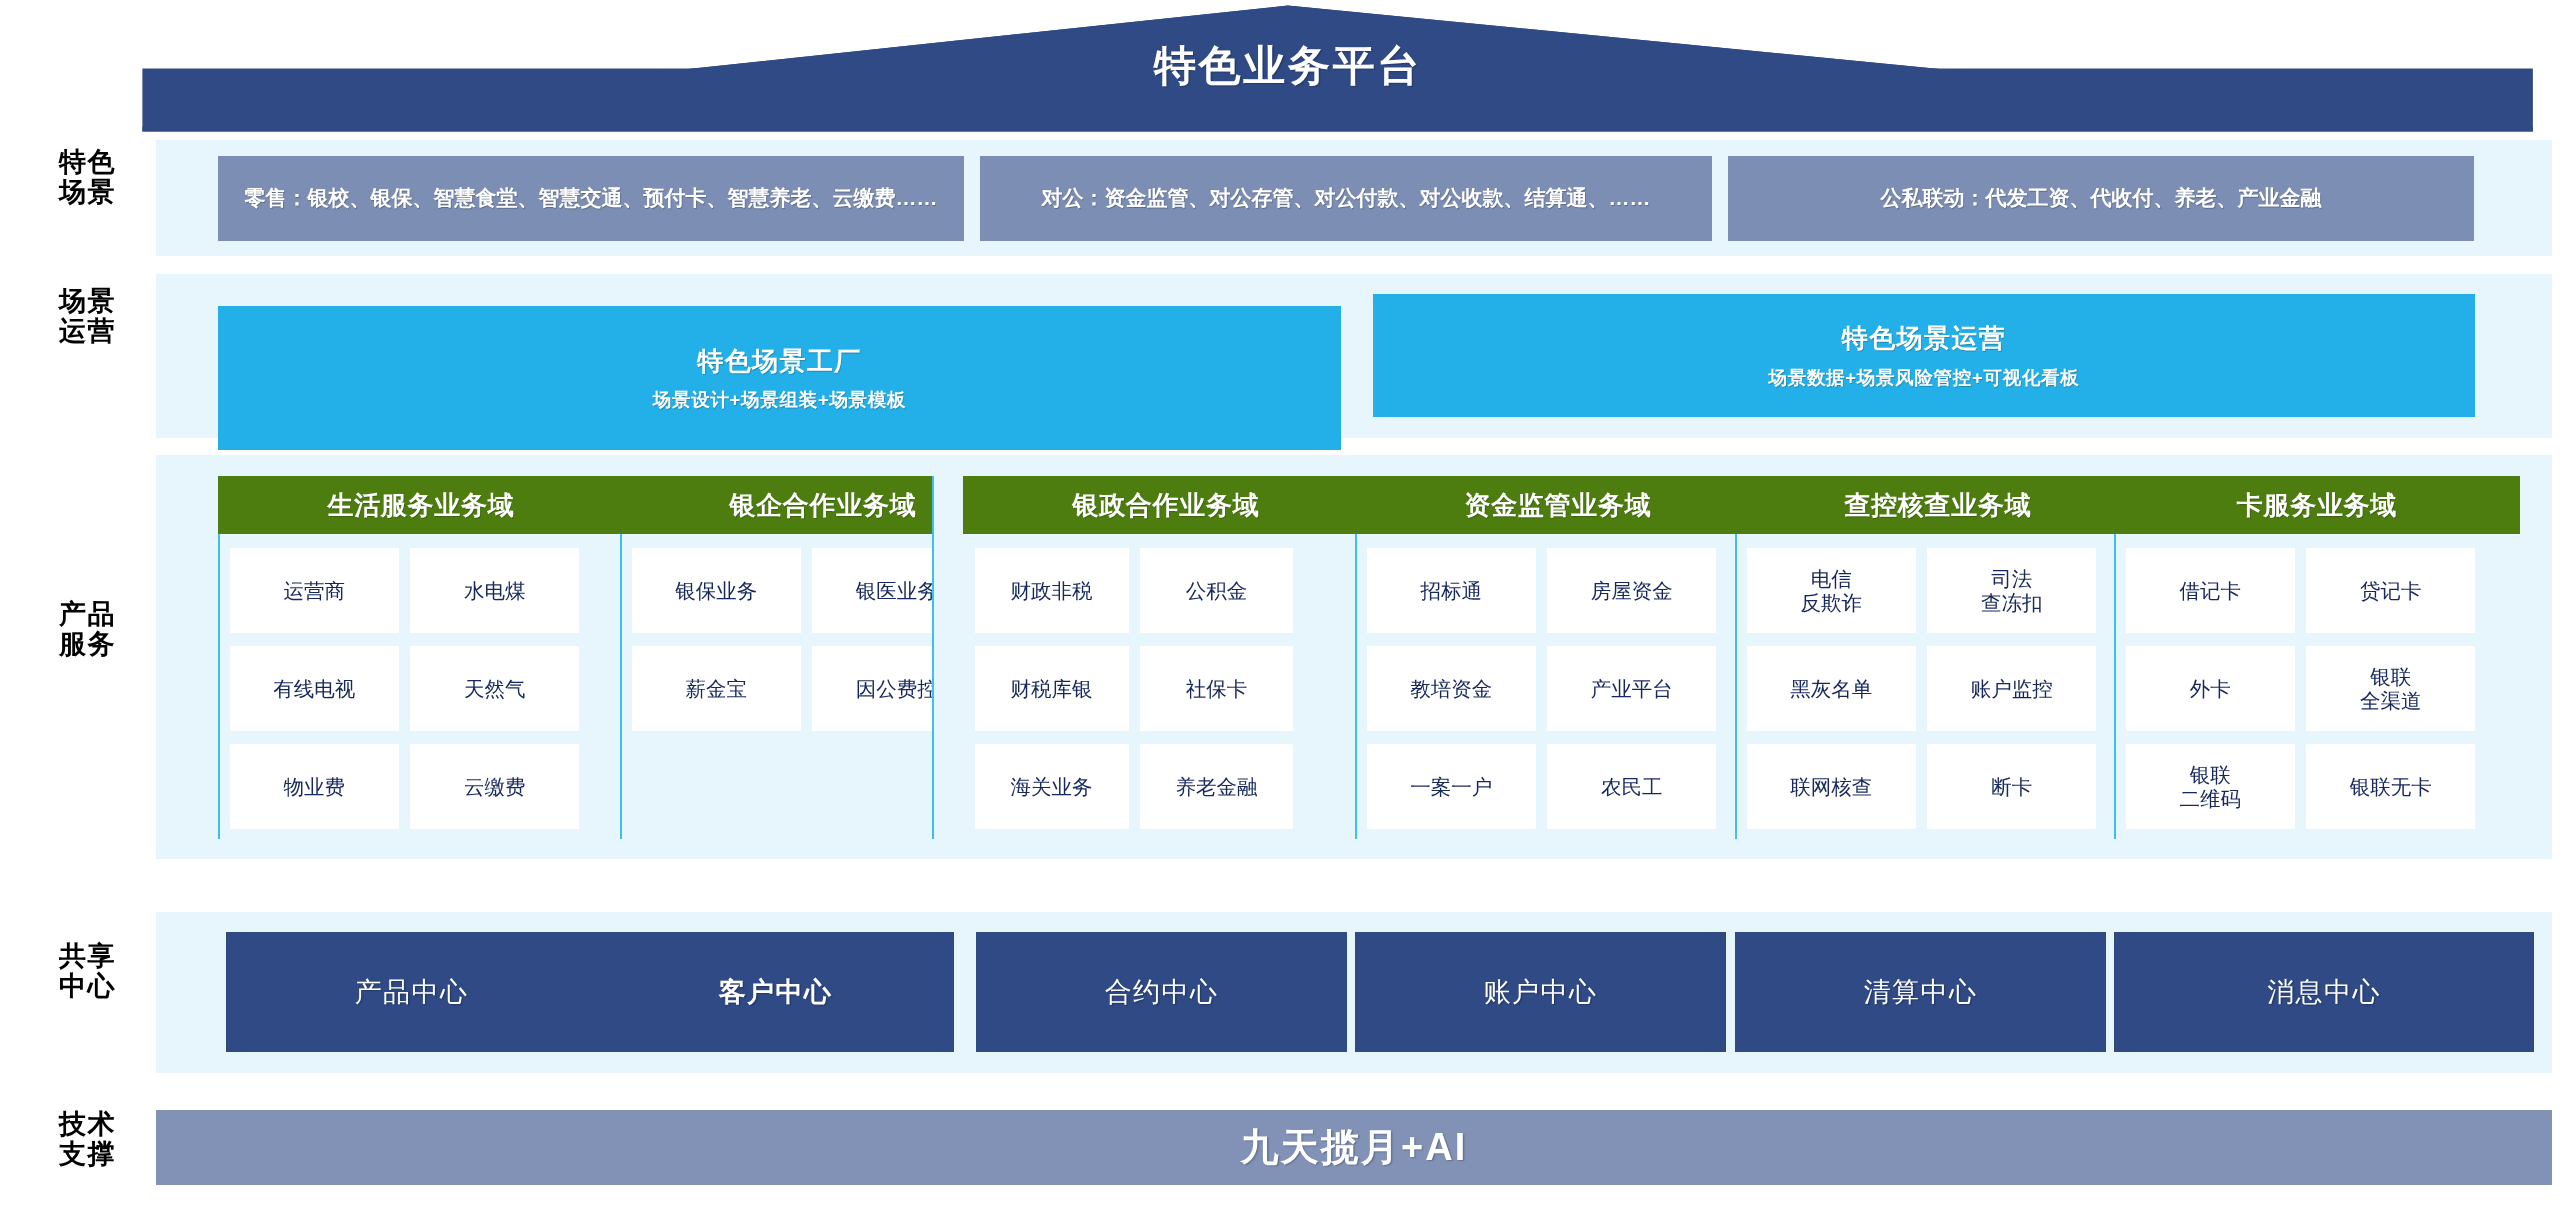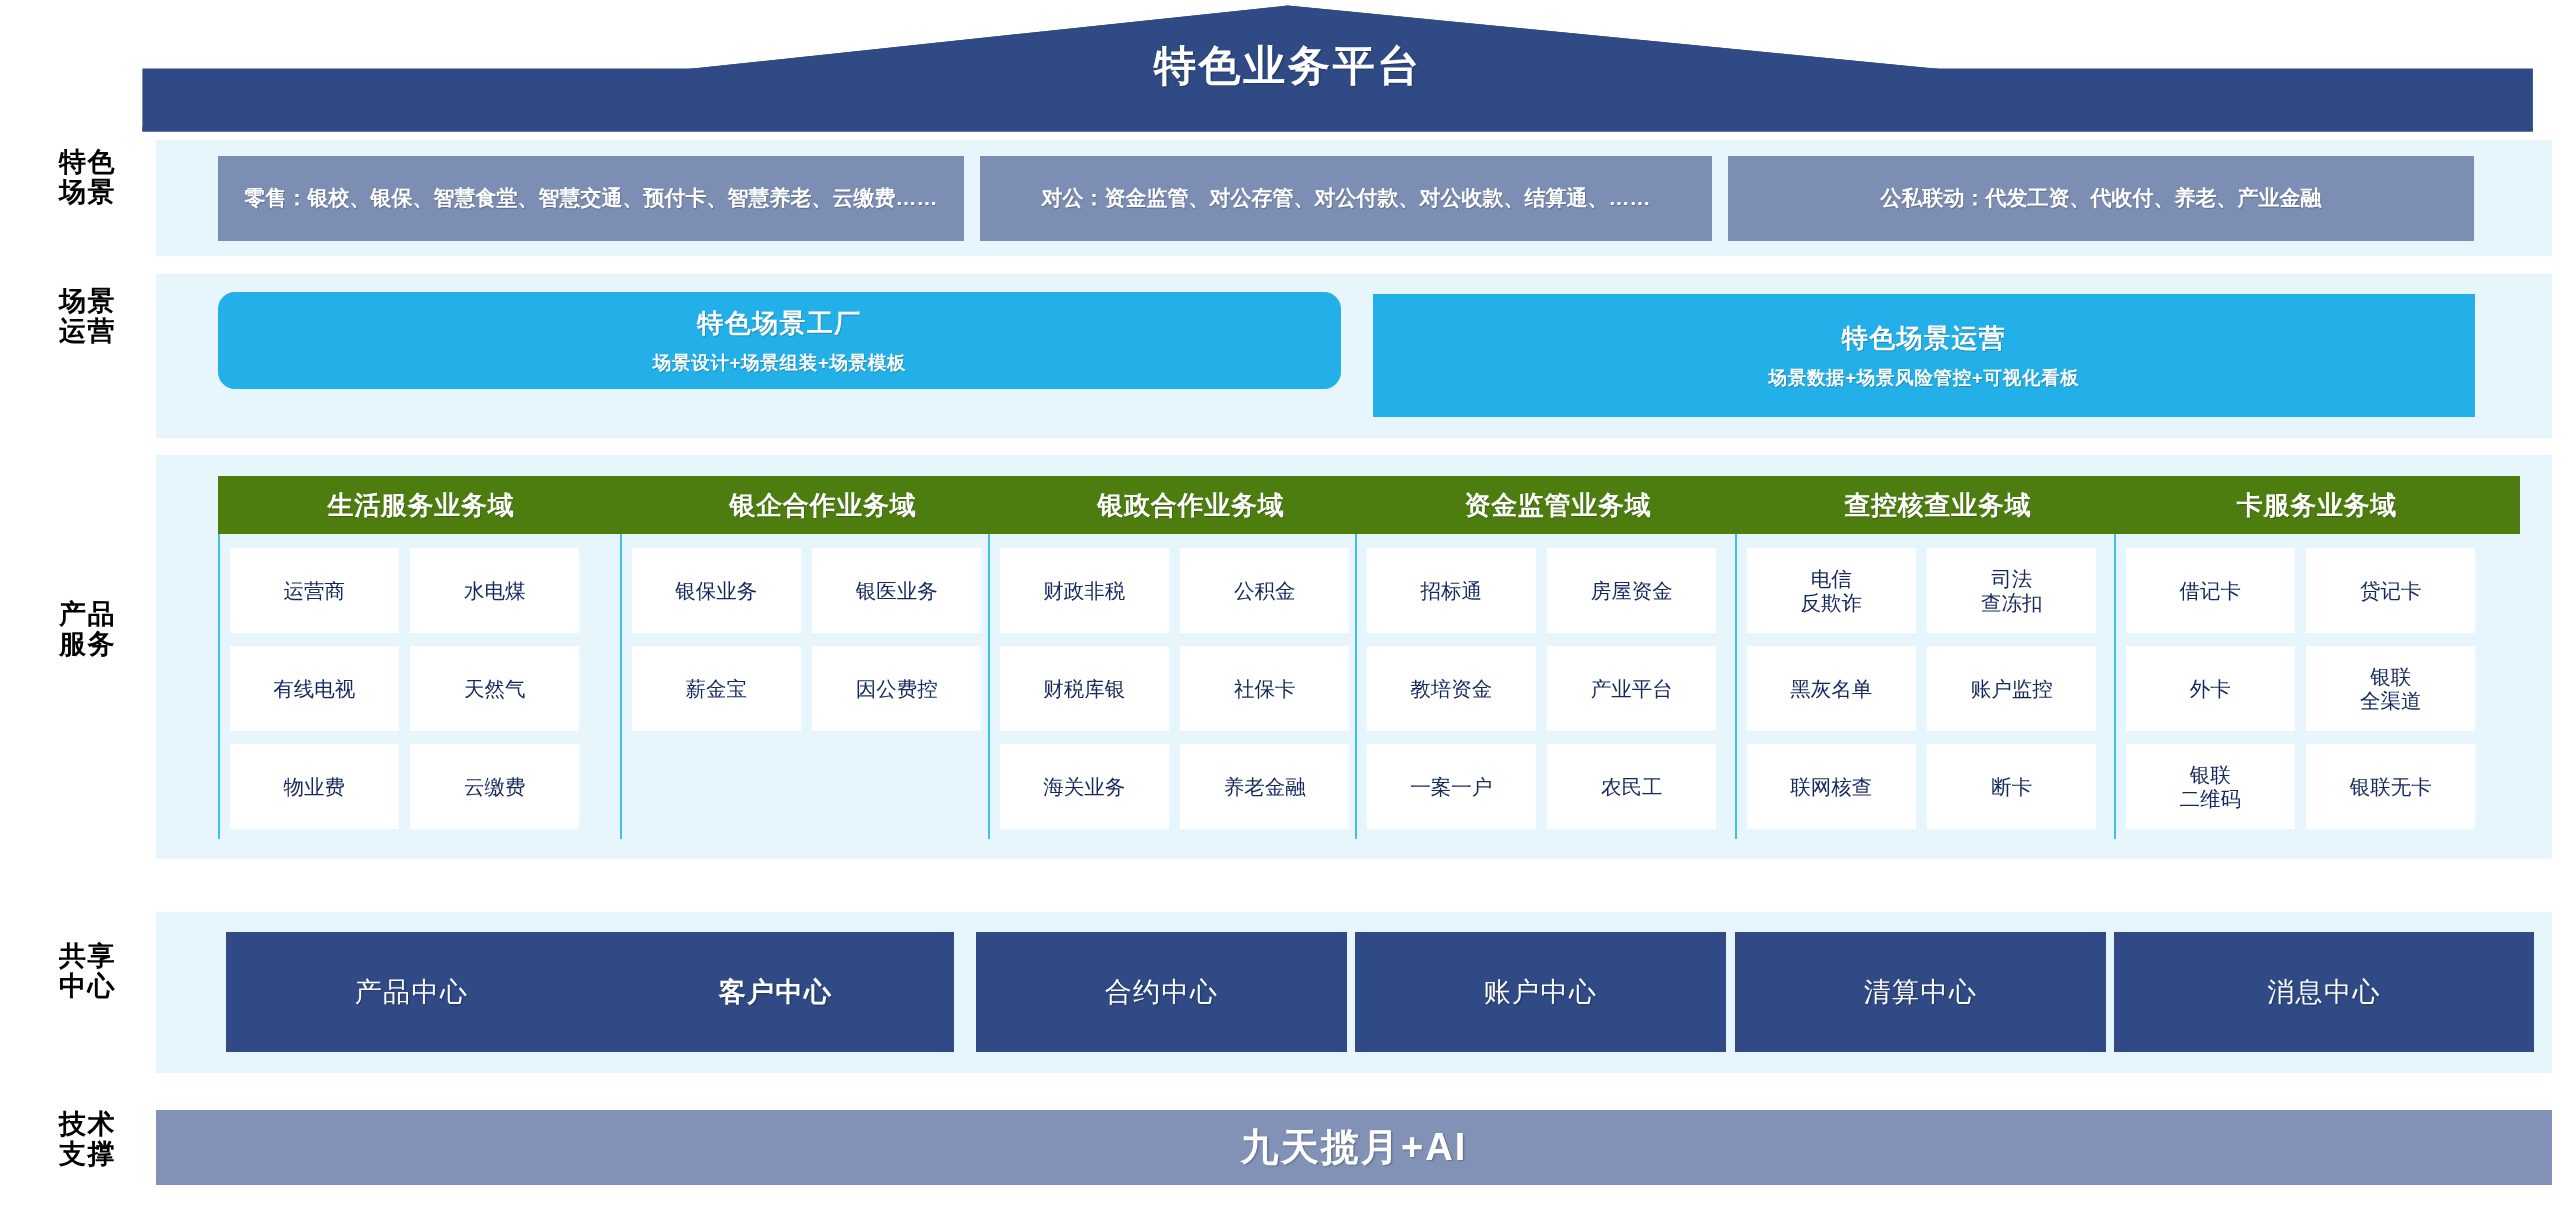--- a/index.html
+++ b/index.html
@@ -98,21 +98,21 @@
 中心</div>
 <div class="rowlabel" style="top:1109px;white-space:pre-line;">技术
 支撑</div>
 
 <div class="band" style="top:140px;height:116px;"></div>
 <div class="scn" style="left:218px;top:156px;width:746px;height:85px;">零售：银校、银保、智慧食堂、智慧交通、预付卡、智慧养老、云缴费……</div>
 <div class="scn" style="left:980px;top:156px;width:732px;height:85px;">对公：资金监管、对公存管、对公付款、对公收款、结算通、……</div>
 <div class="scn" style="left:1728px;top:156px;width:746px;height:85px;">公私联动：代发工资、代收付、养老、产业金融</div>
 
 <div class="band" style="top:274px;height:164px;"></div>
-<div class="ops" style="left:218px;top:292px;width:1123px;height:97px;border-radius:17px;">
+<div class="ops" style="left:218px;top:306px;width:1123px;height:144px;">
   <div class="ops-title">特色场景工厂</div>
   <div class="ops-sub">场景设计+场景组装+场景模板</div>
 </div>
 <div class="ops" style="left:1373px;top:294px;width:1102px;height:123px;">
   <div class="ops-title">特色场景运营</div>
   <div class="ops-sub">场景数据+场景风险管控+可视化看板</div>
 </div>
 
 <div class="band" style="top:455px;height:404px;"></div>
 
@@ -131,21 +131,21 @@
 <div class="dom" style="left:620px;">
   <div class="dom-head">银企合作业务域</div>
   <div class="dom-grid">
     <div class="cell">银保业务</div>
     <div class="cell">银医业务</div>
     <div class="cell">薪金宝</div>
     <div class="cell">因公费控</div>
   </div>
 </div>
 
-<div class="dom" style="left:988px;">
+<div class="dom" style="left:932px;padding-left:31px;">
   <div class="dom-head">银政合作业务域</div>
   <div class="dom-grid">
     <div class="cell">财政非税</div>
     <div class="cell">公积金</div>
     <div class="cell">财税库银</div>
     <div class="cell">社保卡</div>
     <div class="cell">海关业务</div>
     <div class="cell">养老金融</div>
   </div>
 </div>

